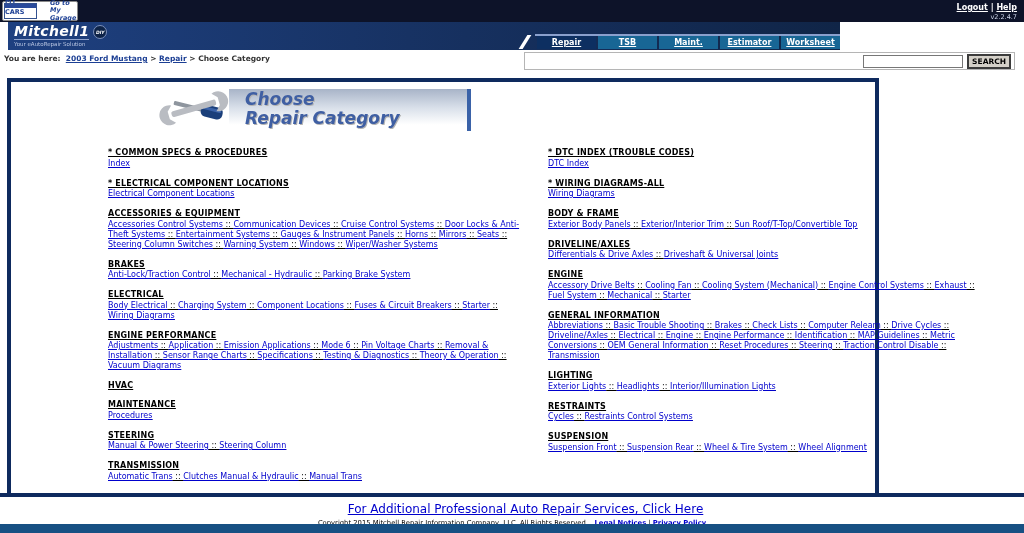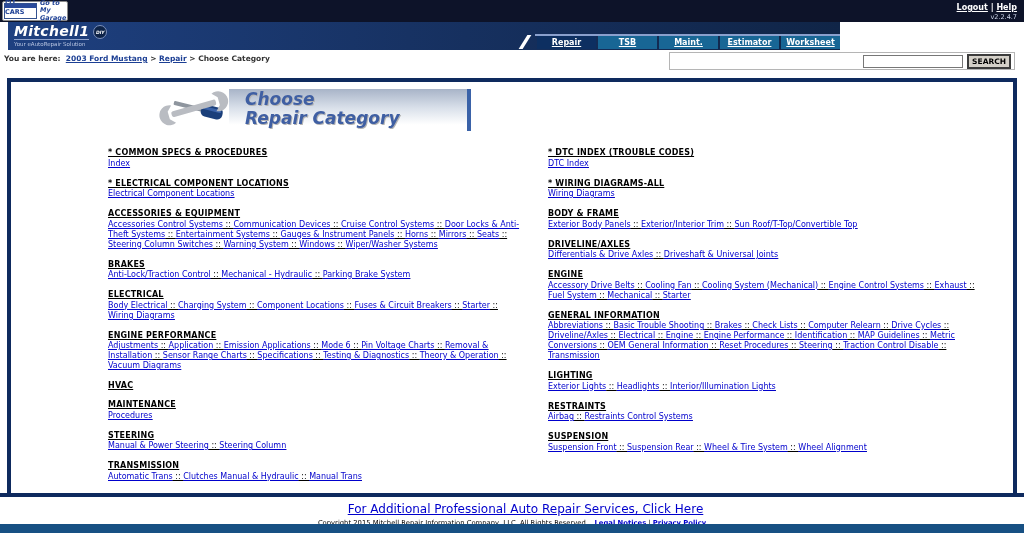--- a/index.html
+++ b/index.html
@@ -2,21 +2,21 @@
 <html><head>
 <meta charset="utf-8">
 <style>
   * { margin:0; padding:0; box-sizing:border-box; }
   html,body { width:1024px; height:533px; overflow:hidden; background:#fff;
     font-family:"DejaVu Sans", sans-serif; position:relative; }
 
   
   #topbar { position:absolute; left:0; top:0; width:1024px; height:22px; background:#0d1329; }
   .garage-btn { position:absolute; left:2px; top:1px; height:20px; background:#fff;
-    border:1px solid #8a8a8a; border-radius:2px; display:flex; align-items:stretch; cursor:pointer; }
+    border:1px solid #8a8a8a; border-radius:2px; display:flex; align-items:stretch; cursor:pointer;gap:10px; }
   .plate { width:33px; margin:1px; border:1px solid #33518f; position:relative;
     display:flex; align-items:flex-end; justify-content:center; }
   .plate-strip { position:absolute; left:0; top:0; width:100%; height:4px; background:#2a4a9b; }
   .plate-text { font-size:6.5px; font-weight:bold; color:#1c3f94; line-height:11px; }
   .garage-label { width:29px; font-size:6.5px; font-weight:bold; font-style:italic; color:#1c3f94;
     display:flex; align-items:center; padding:0 2px; line-height:1.15; }
   .logout-help { position:absolute; right:7px; top:3px; font-size:8px; font-weight:bold; color:#fff; }
   .logout-help a { color:#fff; }
   .version { position:absolute; right:7px; top:13px; font-size:6.5px; color:#cdd5e8; }
 
@@ -34,29 +34,29 @@
   .tab-wrap { position:absolute; right:0; bottom:1px; display:flex; align-items:flex-end; }
   .slash { width:4px; height:14px; background:#fff; transform:skewX(-32deg); margin-right:8px; }
   .tab-strip { display:flex; border-top:2px solid #8aa0cd; }
   .tab { width:59px; height:13px; line-height:13px; margin-left:2px; background:#186695;
     color:#fff; font-size:8px; font-weight:bold; text-align:center; text-decoration:underline; cursor:pointer; }
   .tab.active { background:#0d2f61; }
 
   
   #crumb { position:absolute; left:4px; top:54px; font-size:7.5px; font-weight:bold; color:#333; }
   #crumb a { color:#1c3f94; }
-  #search-area { position:absolute; right:9px; top:52px; width:346px; height:18px;
+  #search-area { position:absolute; right:9px; top:52px; width:491px; height:18px;
     border:1px solid #b5b5b5; background:#fff; display:flex; align-items:center;
     justify-content:flex-end; padding:0 3px; }
   #search-input { width:100px; height:13px; font-size:8px; border:1px solid #777; padding:0 2px; }
   #search-btn { margin-left:4px; font-size:7.5px; font-weight:bold; padding:1px 3px;
     background:#d4d0c8; border:2px solid #3c3c3c; cursor:pointer; font-family:"DejaVu Sans",sans-serif; }
 
   
-  #main-box { position:absolute; left:7px; top:78px; width:1010px; height:415px;
+  #main-box { position:absolute; left:7px; top:78px; width:872px; height:415px;
     border:4px solid #0e2a5e; border-bottom:none; background:#fff;padding-left:8px; }
   .band { position:absolute; left:218px; top:7px; width:242px; height:42px;
     background:linear-gradient(180deg,#a8b4c8 0%,#d9e0ea 45%,#ffffff 85%);
     border-right:4px solid #3a62a8; }
   .tools-icon { position:absolute; left:148px; top:2px; }
   .title-text { position:absolute; left:234px; top:8px; font-size:17px; font-weight:bold;
     font-style:italic; color:#3f5fa3; text-shadow:1px 1px 0 #b3b3b3; line-height:19px; }
 
   .columns { position:absolute; left:97px; top:66px; display:flex;text-decoration:underline; }
   .col-left { width:414px; margin-right:26px; }
@@ -214,21 +214,21 @@
         <div class="section">
           <div class="sec-h">GENERAL INFORMATION</div>
           <div class="sec-links"><a href="#">Abbreviations</a><span class="sep"> :: </span><a href="#">Basic Trouble Shooting</a><span class="sep"> :: </span><a href="#">Brakes</a><span class="sep"> :: </span><a href="#">Check Lists</a><span class="sep"> :: </span><a href="#">Computer Relearn</a><span class="sep"> :: </span><a href="#">Drive Cycles</a><span class="sep"> :: </span><a href="#">Driveline/Axles</a><span class="sep"> :: </span><a href="#">Electrical</a><span class="sep"> :: </span><a href="#">Engine</a><span class="sep"> :: </span><a href="#">Engine Performance</a><span class="sep"> :: </span><a href="#">Identification</a><span class="sep"> :: </span><a href="#">MAP Guidelines</a><span class="sep"> :: </span><a href="#">Metric Conversions</a><span class="sep"> :: </span><a href="#">OEM General Information</a><span class="sep"> :: </span><a href="#">Reset Procedures</a><span class="sep"> :: </span><a href="#">Steering</a><span class="sep"> :: </span><a href="#">Traction Control Disable</a><span class="sep"> :: </span><a href="#">Transmission</a></div>
         </div>
         <div class="section">
           <div class="sec-h">LIGHTING</div>
           <div class="sec-links"><a href="#">Exterior Lights</a><span class="sep"> :: </span><a href="#">Headlights</a><span class="sep"> :: </span><a href="#">Interior/Illumination Lights</a></div>
         </div>
         <div class="section">
           <div class="sec-h">RESTRAINTS</div>
-          <div class="sec-links"><a href="#">Airbag</a><span class="sep"> :: </span><a href="#">Restraints Control Systems</a></div>
+          <div class="sec-links"><a href="#">Cycles</a><span class="sep"> :: </span><a href="#">Restraints Control Systems</a></div>
         </div>
         <div class="section">
           <div class="sec-h">SUSPENSION</div>
           <div class="sec-links"><a href="#">Suspension Front</a><span class="sep"> :: </span><a href="#">Suspension Rear</a><span class="sep"> :: </span><a href="#">Wheel &amp; Tire System</a><span class="sep"> :: </span><a href="#">Wheel Alignment</a></div>
         </div>
       </div>
   </div>
 </div>
 
 <div id="bar-sep"></div>

